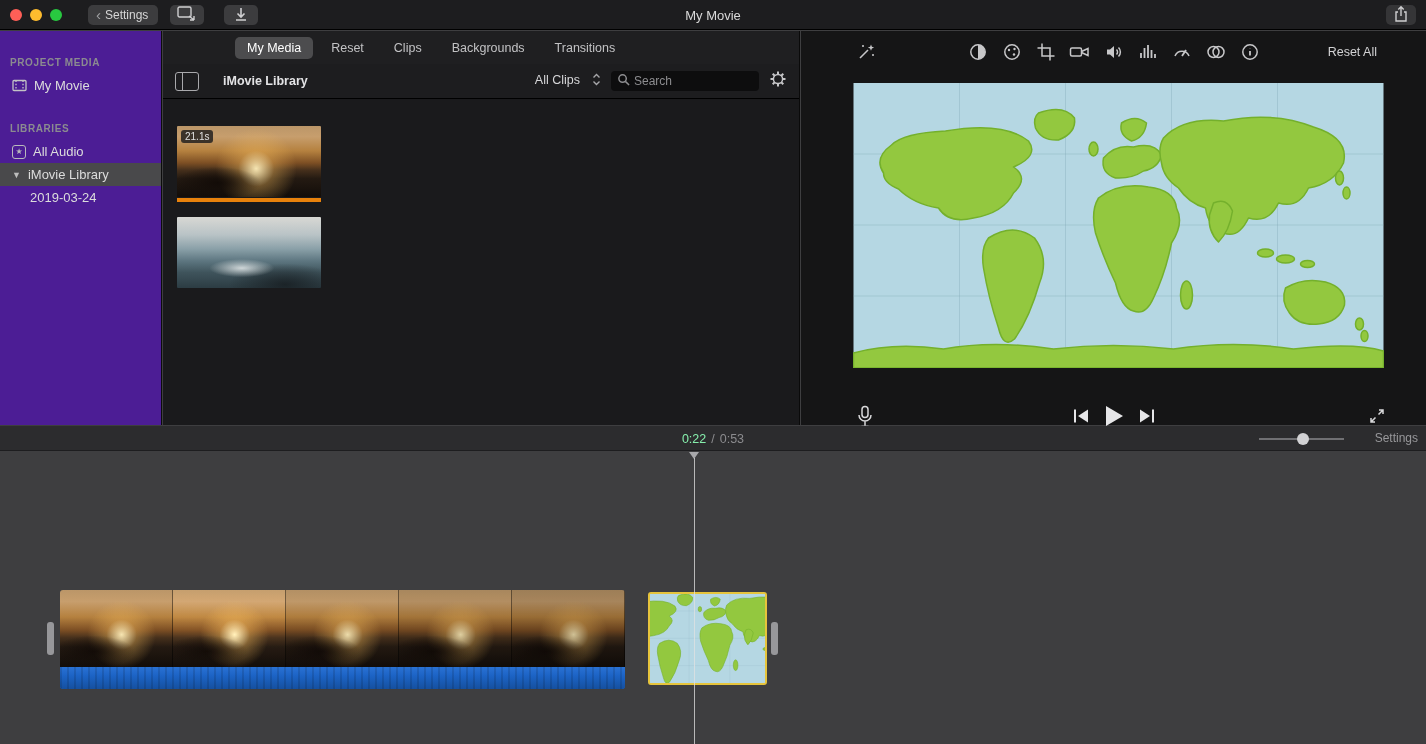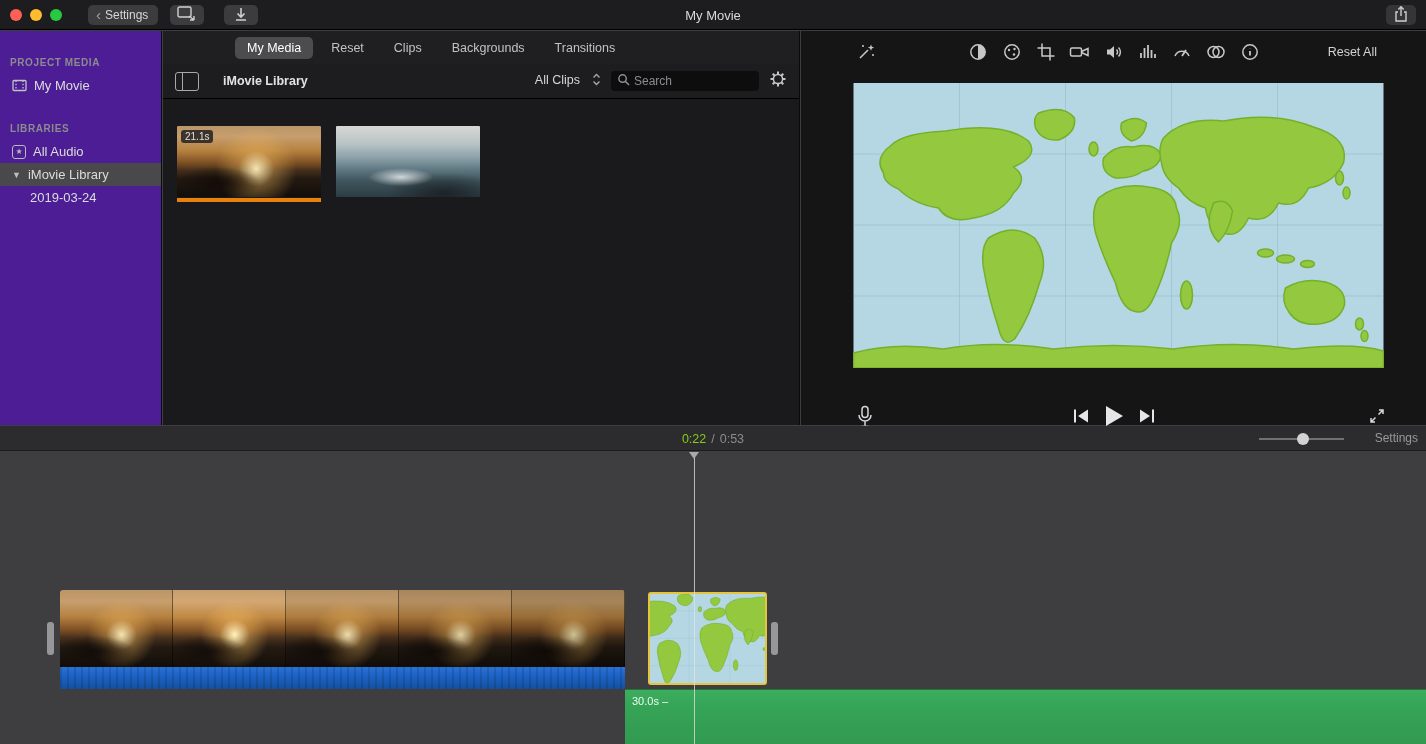--- a/index.html
+++ b/index.html
@@ -48,21 +48,21 @@
   .panel-toggle { width:24px; height:19px; border:1.4px solid #a9a9ac; border-radius:3px; position:relative; }
   .panel-toggle::after { content:""; position:absolute; left:6px; top:0; bottom:0; width:1.4px; background:#a9a9ac; }
   .panel-title { color:#e3e3e5; font-size:12.5px; font-weight:bold; margin-left:14px; }
   .spacer { flex:1; }
   .filter { display:flex; align-items:flex-start; gap:12px; color:#d6d6d8; font-size:12.5px; }
   .searchbox { width:148px; height:20px; background:#0d0d0e; border-radius:4px;
                display:flex; align-items:center; padding:0 6px; gap:4px; }
   .searchbox input { background:transparent; border:none; outline:none; color:#ddd;
                      font-size:12px; width:110px; font-family:"Liberation Sans",sans-serif; }
   .searchbox input::placeholder { color:#8d8d90; }
-  .thumbs { display:flex; gap:15px; padding:27px 0 0 14px; }
+  .thumbs { display:flex; gap:15px; padding:27px 0 0 14px;flex-direction:column; }
   .thumb { position:relative; width:144px; }
   .thumb-img { width:144px; height:71px; border-radius:1px;
     background:
       radial-gradient(ellipse 70px 26px at 28% 80%, rgba(18,11,7,.95), transparent 62%),
       radial-gradient(circle at 55% 60%, rgba(255,238,185,.95), rgba(255,195,95,.35) 20%, transparent 45%),
       linear-gradient(180deg,#bb9668 0%,#c79e6d 15%,#b5813f 35%,#7d4f24 52%,#46301c 62%,#241a12 74%,#120d09 100%); }
   .thumb-img.coast {
     background:
       radial-gradient(ellipse 50px 14px at 45% 72%, rgba(240,244,244,.8), transparent 65%),
       radial-gradient(ellipse 80px 30px at 75% 95%, rgba(25,32,36,.9), transparent 70%),
@@ -87,21 +87,21 @@
   .t-center { position:absolute; left:0; right:0; top:6px; display:flex; justify-content:center;
               align-items:center; gap:14px; }
   .t-btn svg { fill:#e6e6e8; stroke:none; }
   .fullscreen { position:absolute; right:40px; top:8px; }
 
   
   .tl-header { position:absolute; left:0; top:426px; width:1426px; height:25px;
                background:#2c2c2e; border-bottom:1px solid #1d1d1f; }
   .tl-time { position:absolute; left:0; right:0; top:0; height:25px; display:flex;
              align-items:center; justify-content:center; gap:5px; font-size:12.5px; }
-  .tl-cur { color:#84cc16; } .tl-sep,.tl-total { color:#8b8b8e; }
+  .tl-cur { color:#86efac; } .tl-sep,.tl-total { color:#8b8b8e; }
   .zoom-slider { position:absolute; right:82px; top:12px; width:85px; height:2px; background:#707073; }
   .zoom-knob { position:absolute; left:38px; top:-5px; width:12px; height:12px; border-radius:50%;
                background:#d2d2d4; }
   .settings-lbl { position:absolute; right:8px; top:5px; color:#98989b; font-size:12px; }
 
   
   .timeline { position:absolute; left:0; top:452px; width:1426px; height:292px; background:#3e3e40; }
   .playhead-line { position:absolute; left:694px; top:6px; width:1px; height:286px;
                    background:rgba(225,225,225,.75); z-index:30; }
   .playhead-tri { position:absolute; left:689px; top:0; width:0; height:0; z-index:30;
@@ -425,18 +425,15 @@
       </div>
       <div class="audio-bar"></div>
     </div>
 
     <div class="mapclip">
       <svg viewBox="110 0 310 285" preserveAspectRatio="xMidYMid slice">
           <use href="#worldmap"></use>
         </svg>
     </div>
 
-    <div class="musicclip">
-      <div class="music-label">30.0s –</div>
-    </div>
   </section>
 
 </div>
 
 </body></html>

